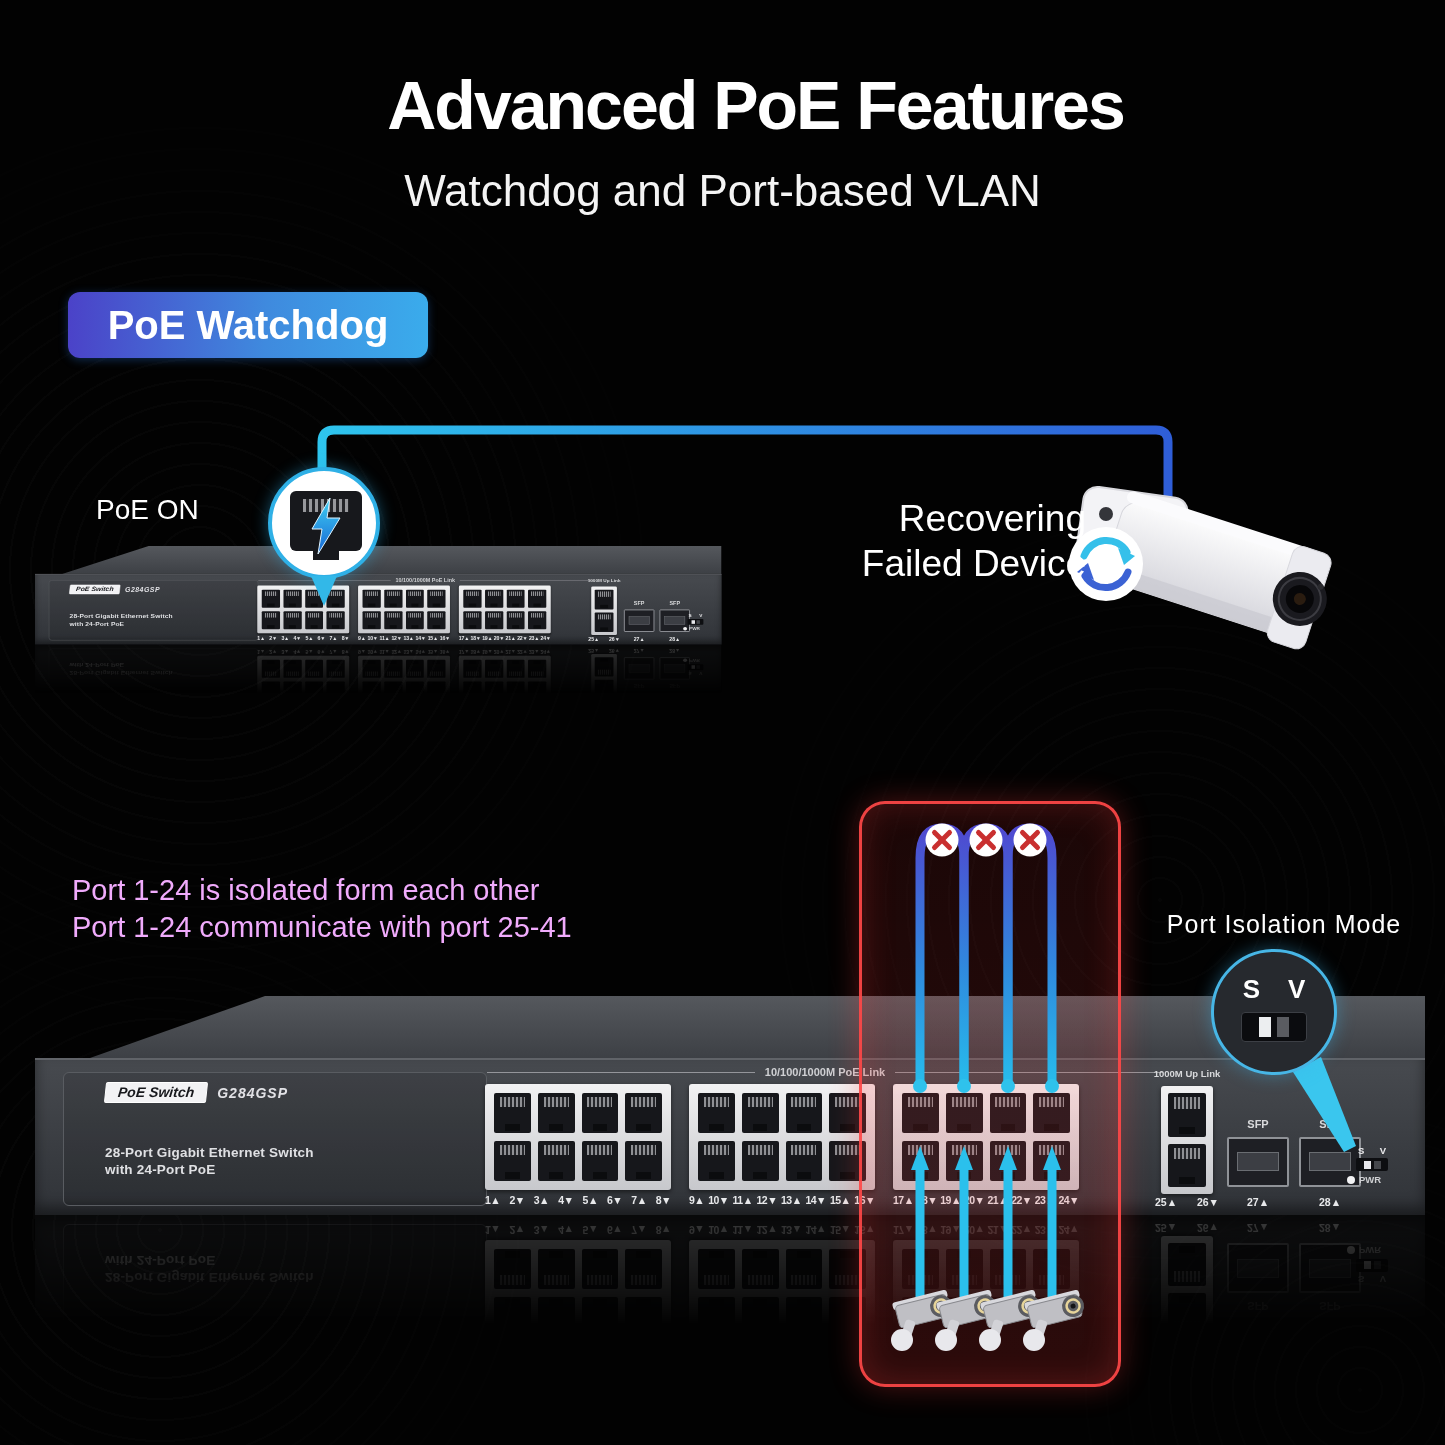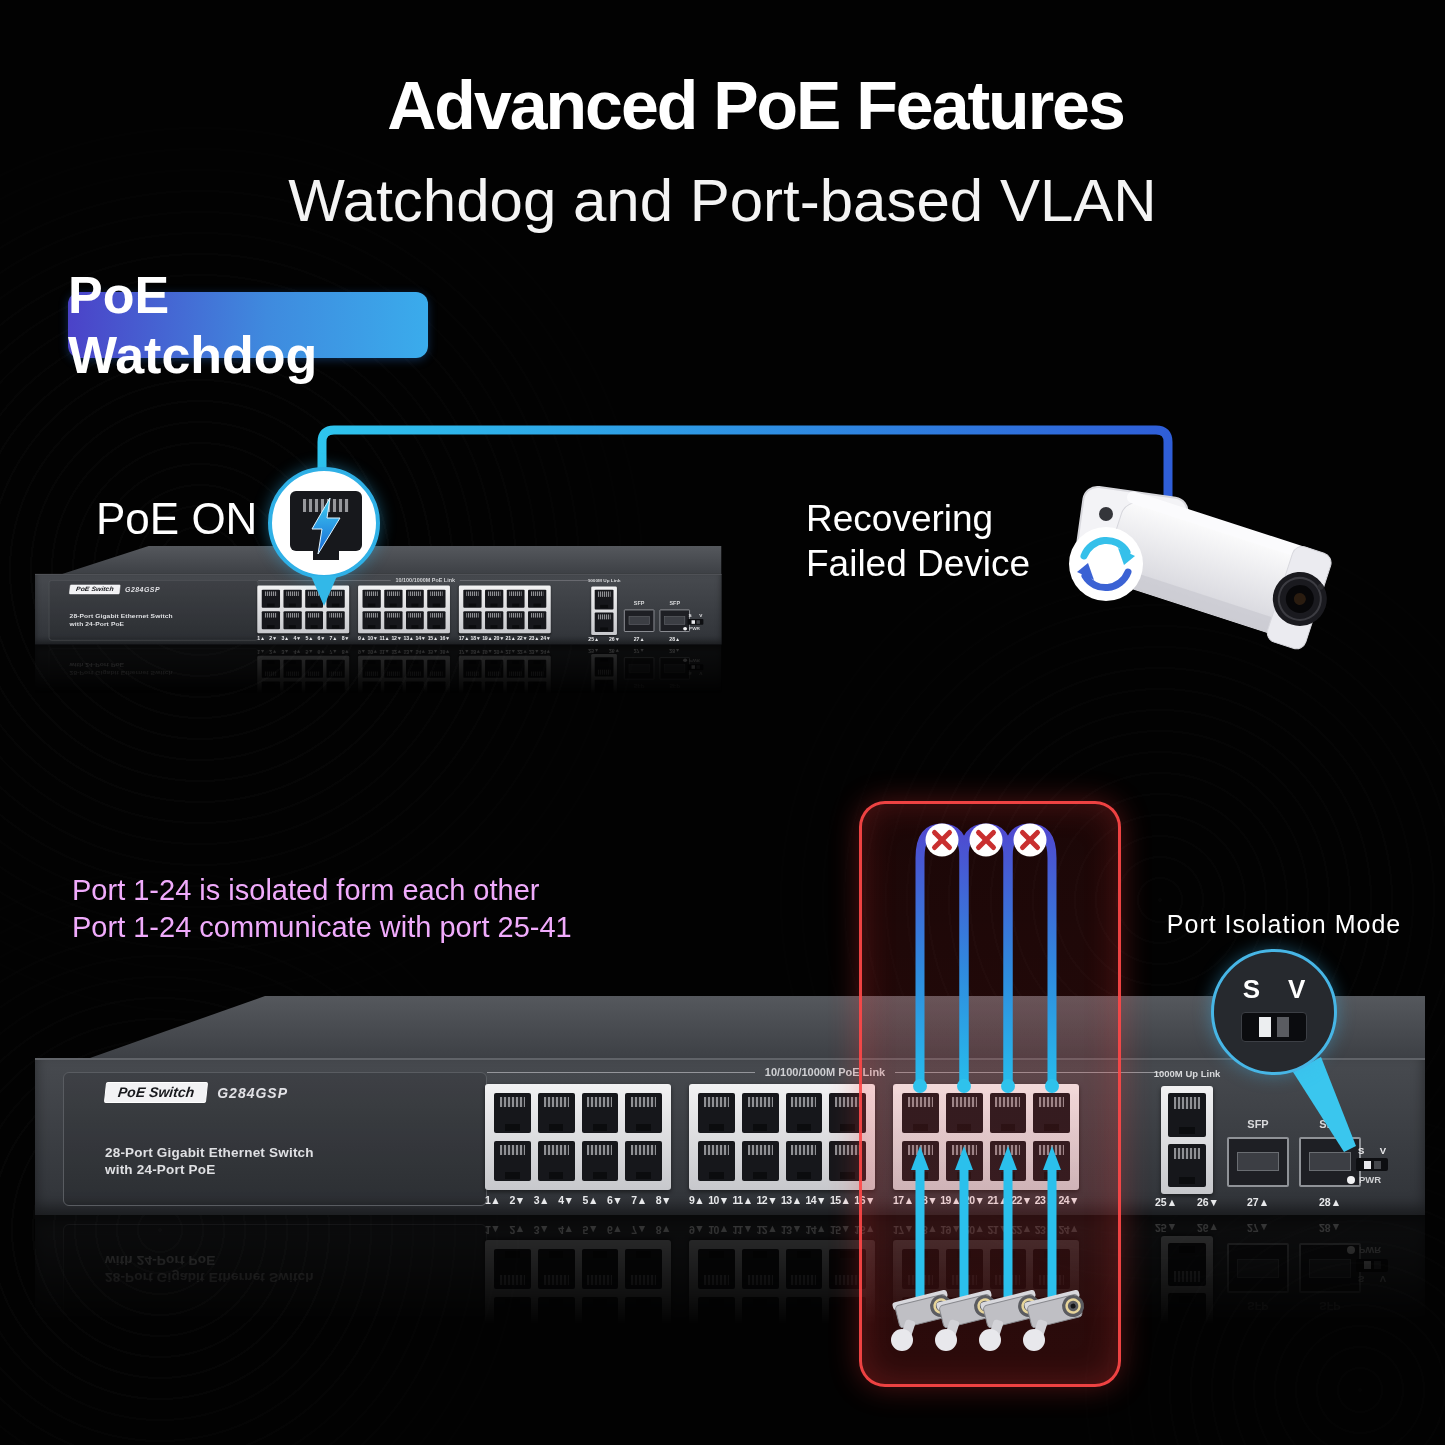--- a/index.html
+++ b/index.html
@@ -14,32 +14,32 @@
     -webkit-mask-image:radial-gradient(circle, #000 25%, transparent 70%);
     mask-image:radial-gradient(circle, #000 25%, transparent 70%);}
   #r1{left:-330px;top:40px;width:1060px;height:1060px;opacity:.38;}
   #r2{left:690px;top:430px;width:940px;height:940px;opacity:.30;}
   #r3{left:-270px;top:800px;width:860px;height:860px;opacity:.34;}
   #r4{left:980px;top:1010px;width:760px;height:760px;opacity:.22;}
 
   
   .title{left:0;top:66px;width:100%;text-align:center;font-size:68px;font-weight:bold;
          letter-spacing:-2px;z-index:5;margin-left:33px;}
-  .subtitle{left:0;top:166px;width:100%;text-align:center;font-size:60px;font-weight:normal;
+  .subtitle{left:0;top:166px;width:100%;text-align:center;font-size:44px;font-weight:normal;
          color:#f4f4f4;z-index:5;}
 
   
   .badge{z-index:5;display:flex;align-items:center;justify-content:center;color:#fff;
          border-radius:12px;background:linear-gradient(92deg,#4b42c8 0%,#3f8ade 55%,#3aacec 100%);
          box-shadow:0 2px 10px rgba(40,120,220,.35);}
-  #badge-watchdog{left:68px;top:292px;width:360px;height:66px;font-size:52px;font-weight:bold;}
+  #badge-watchdog{left:68px;top:292px;width:360px;height:66px;font-size:40px;font-weight:bold;}
   #badge-vlan{left:68px;top:799px;width:470px;height:62px;font-size:44px;font-weight:bold;}
 
-  .poe-on{left:96px;top:494px;font-size:44px;z-index:5;}
-  .recover{left:806px;top:496px;width:280px;text-align:left;font-size:37px;line-height:45px;z-index:5;}
+  .poe-on{left:96px;top:494px;font-size:28px;z-index:5;}
+  .recover{left:806px;top:496px;width:280px;text-align:right;font-size:37px;line-height:45px;z-index:5;}
   .vlan-desc{left:72px;top:872px;font-size:29px;line-height:37px;z-index:5;color:#f0abfc;}
   .iso-label{left:1136px;top:910px;width:296px;text-align:center;font-size:25px;letter-spacing:1px;z-index:5;}
 
   
   #poe-circle{left:268px;top:467px;width:112px;height:112px;border-radius:50%;background:#fff;
      border:4px solid #2fb0e6;z-index:6;box-shadow:0 0 16px rgba(47,176,230,.45);}
   #poe-circle .bigport{position:absolute;left:18px;top:20px;width:72px;height:60px;background:#17181c;border-radius:6px;}
   #poe-circle .bigport::before{content:"";position:absolute;left:13px;right:13px;top:8px;height:13px;
      background:repeating-linear-gradient(90deg,#97989c 0 3px,#232428 3px 6px);}
   #poe-circle .porttab{position:absolute;left:41px;top:80px;width:26px;height:9px;background:#17181c;}

